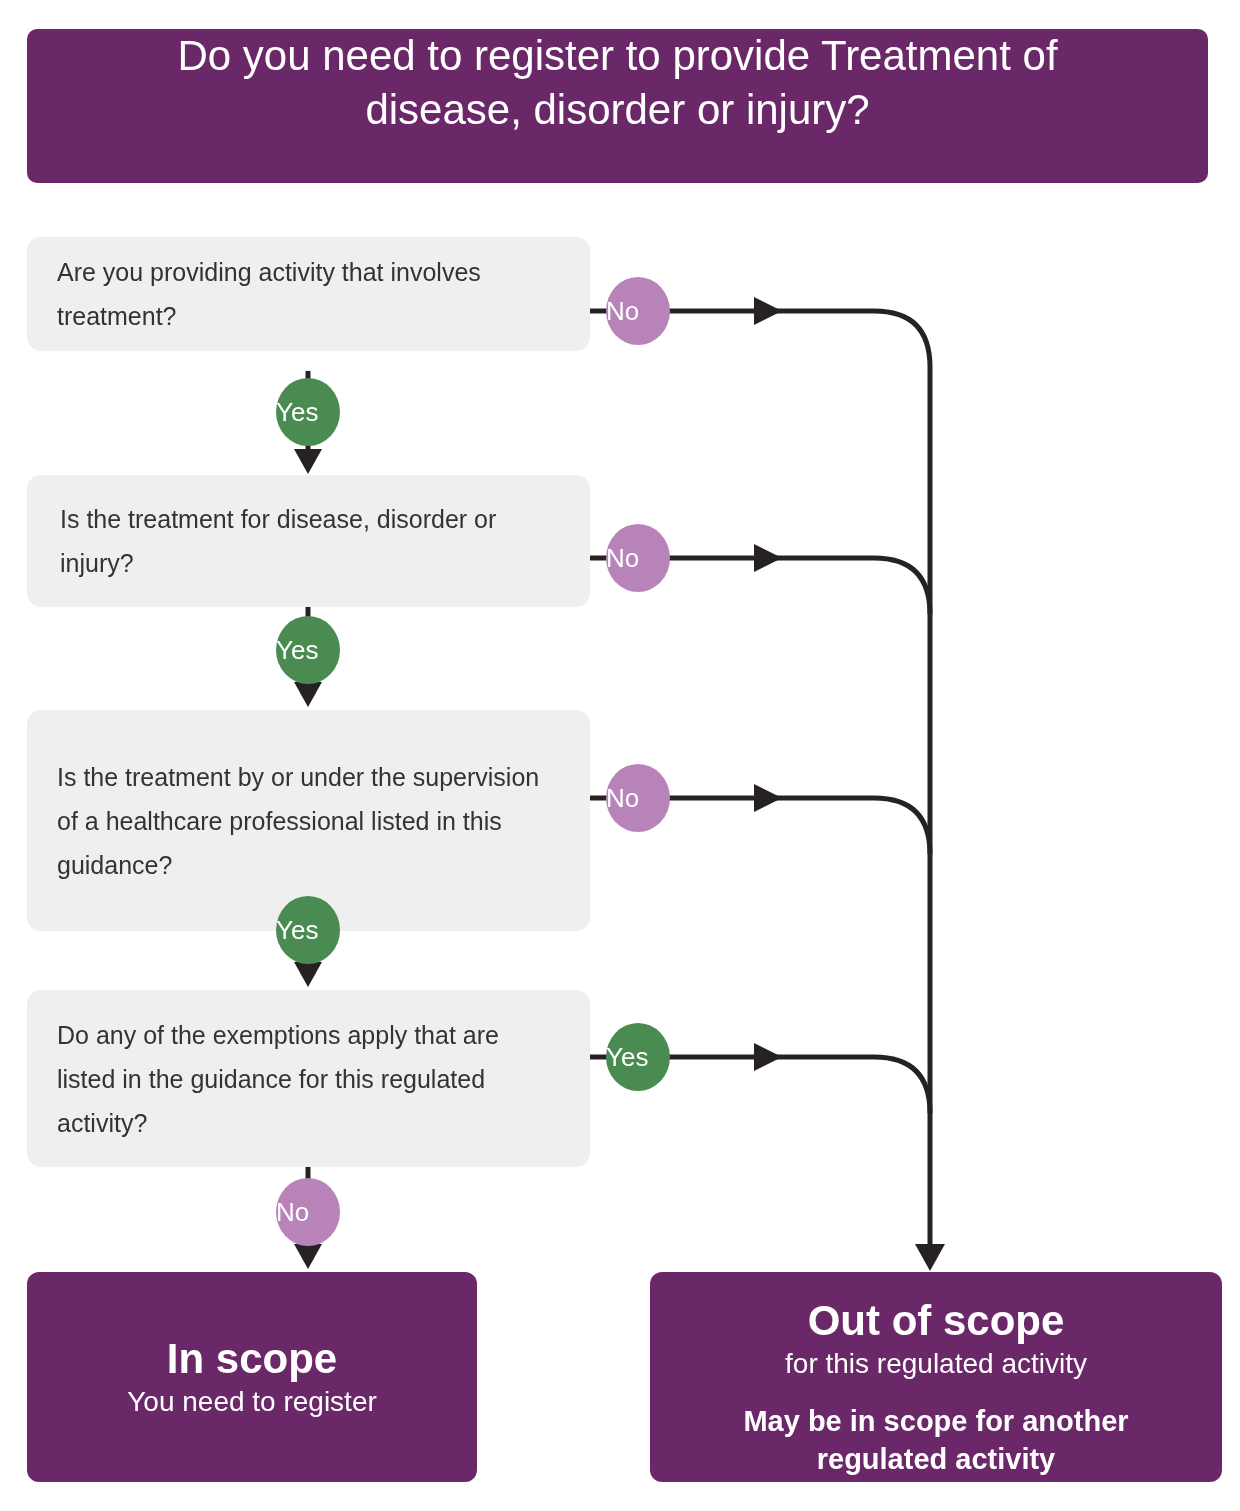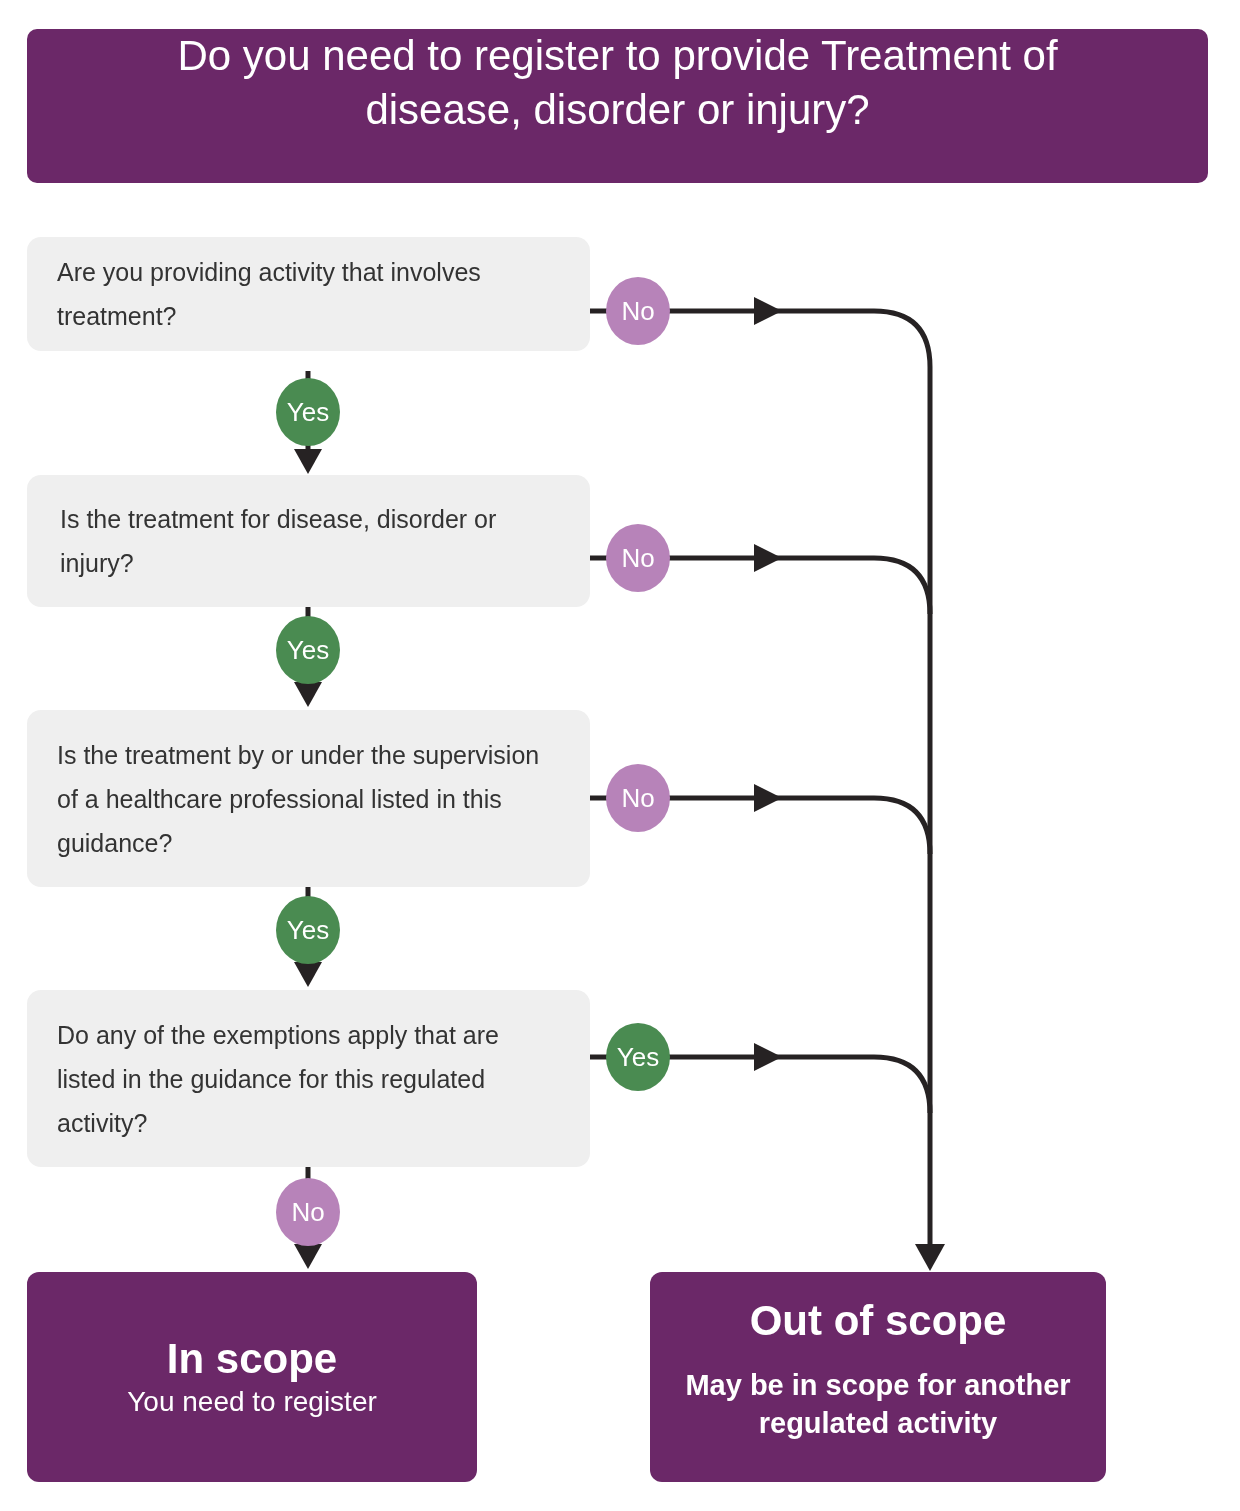--- a/index.html
+++ b/index.html
@@ -26,46 +26,46 @@
   }
 
   .qbox{
     position:absolute;left:27px;width:563px;background:var(--box_bg);
     border-radius:14px;z-index:2;display:flex;align-items:center;
     padding:0 20px 0 30px;
   }
   .qbox .qtext{color:var(--box_text);font-size:25px;line-height:44px;white-space:pre-line;}
   .q1{top:237px;height:114px;}
   .q2{top:475px;height:132px;padding-left:33px;}
-  .q3{top:710px;height:177px;}
+  .q3{top:710px;height:221px;}
   .q4{top:990px;height:177px;}
 
   .circle{
     position:absolute;width:64px;height:68px;border-radius:50%;z-index:3;
-    display:flex;align-items:center;justify-content:center;
+    display:flex;align-items:center;justify-content:flex-start;
     color:var(--white_text);font-size:26px;
   }
   .circle.mauve{background:var(--mauve);}
   .circle.green{background:var(--green);}
   .side1{left:606px;top:277px;}
   .side2{left:606px;top:524px;}
   .side3{left:606px;top:764px;}
   .side4{left:606px;top:1023px;}
   .down1{left:276px;top:378px;}
   .down2{left:276px;top:616px;}
   .down3{left:276px;top:896px;}
   .down4{left:276px;top:1178px;}
 
   .outcome{
     position:absolute;top:1272px;height:210px;background:var(--purple);
     border-radius:12px;z-index:2;color:var(--white_text);
     display:flex;flex-direction:column;align-items:center;text-align:center;
   }
   .outcome-left{left:27px;width:450px;justify-content:center;}
-  .outcome-right{left:650px;width:456px;justify-content:flex-start;padding-top:24px;}
+  .outcome-right{left:650px;width:572px;justify-content:flex-start;padding-top:24px;}
   .outcome h2{font-size:42px;font-weight:700;line-height:50px;}
   .outcome .sub{font-size:28px;font-weight:400;line-height:36px;}
   .outcome .note{font-size:29px;font-weight:700;line-height:38px;margin-top:20px;white-space:pre-line;}
 </style>
 </head>
 <body>
 
 <div class="canvas">
 
   <svg class="connectors" viewBox="0 0 1240 1511" xmlns="http://www.w3.org/2000/svg" aria-hidden="true">
@@ -143,17 +143,18 @@
     <span>No</span>
   </div>
 
   <div class="outcome outcome-left">
     <h2>In scope</h2>
     <div class="sub">You need to register</div>
   </div>
 
   <div class="outcome outcome-right">
     <h2>Out of scope</h2>
+    <div class="sub">for this regulated activity</div>
     <div class="note">May be in scope for another
 regulated activity</div>
   </div>
 
 </div>
 
 </body></html>

